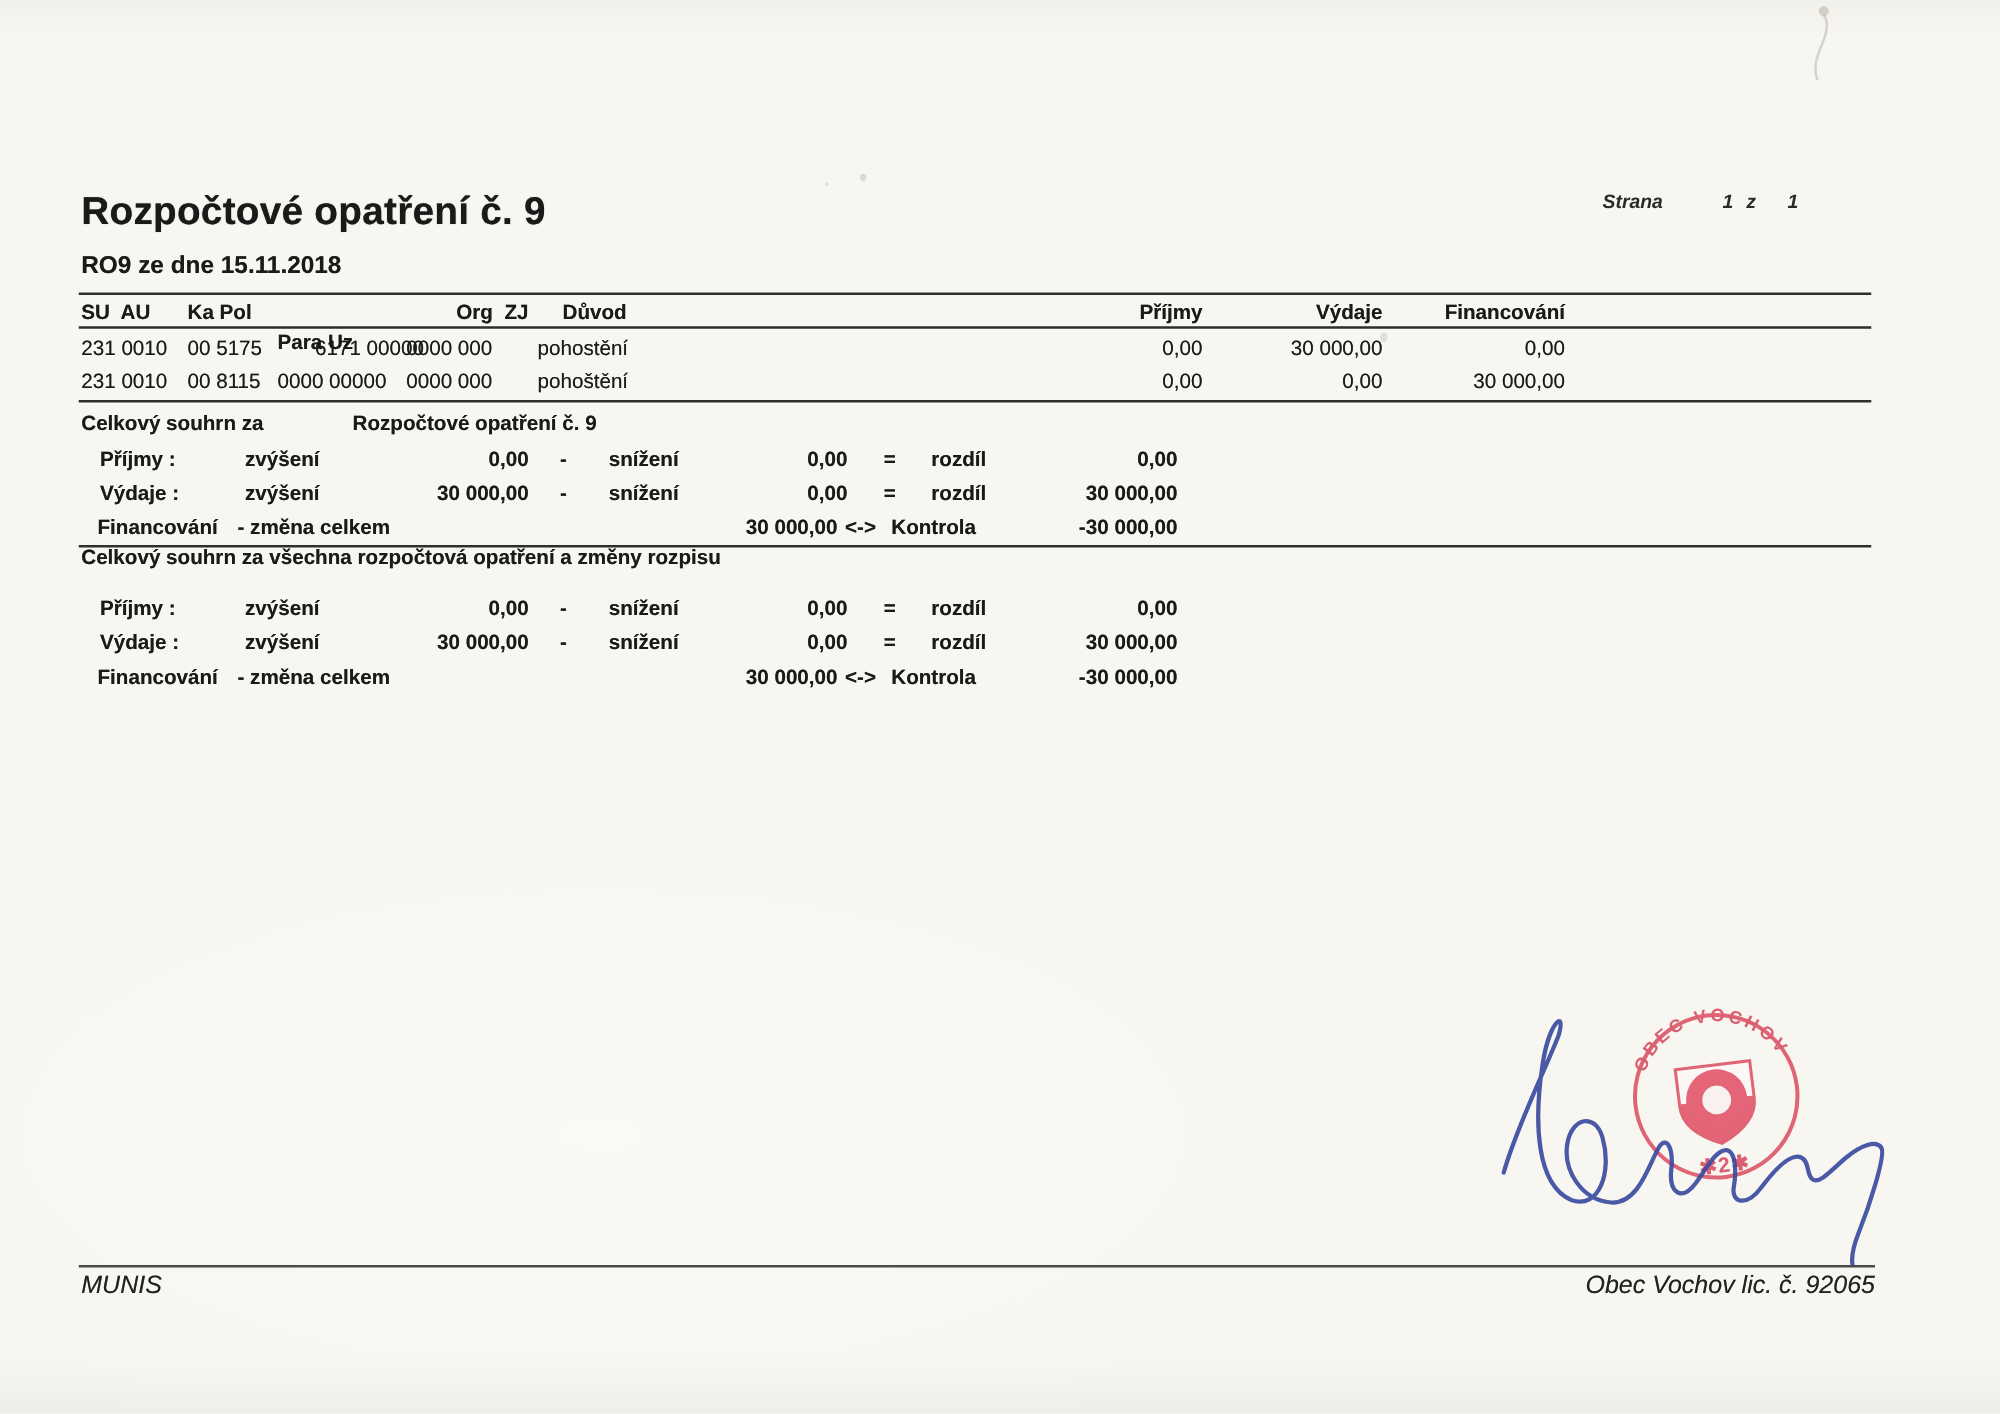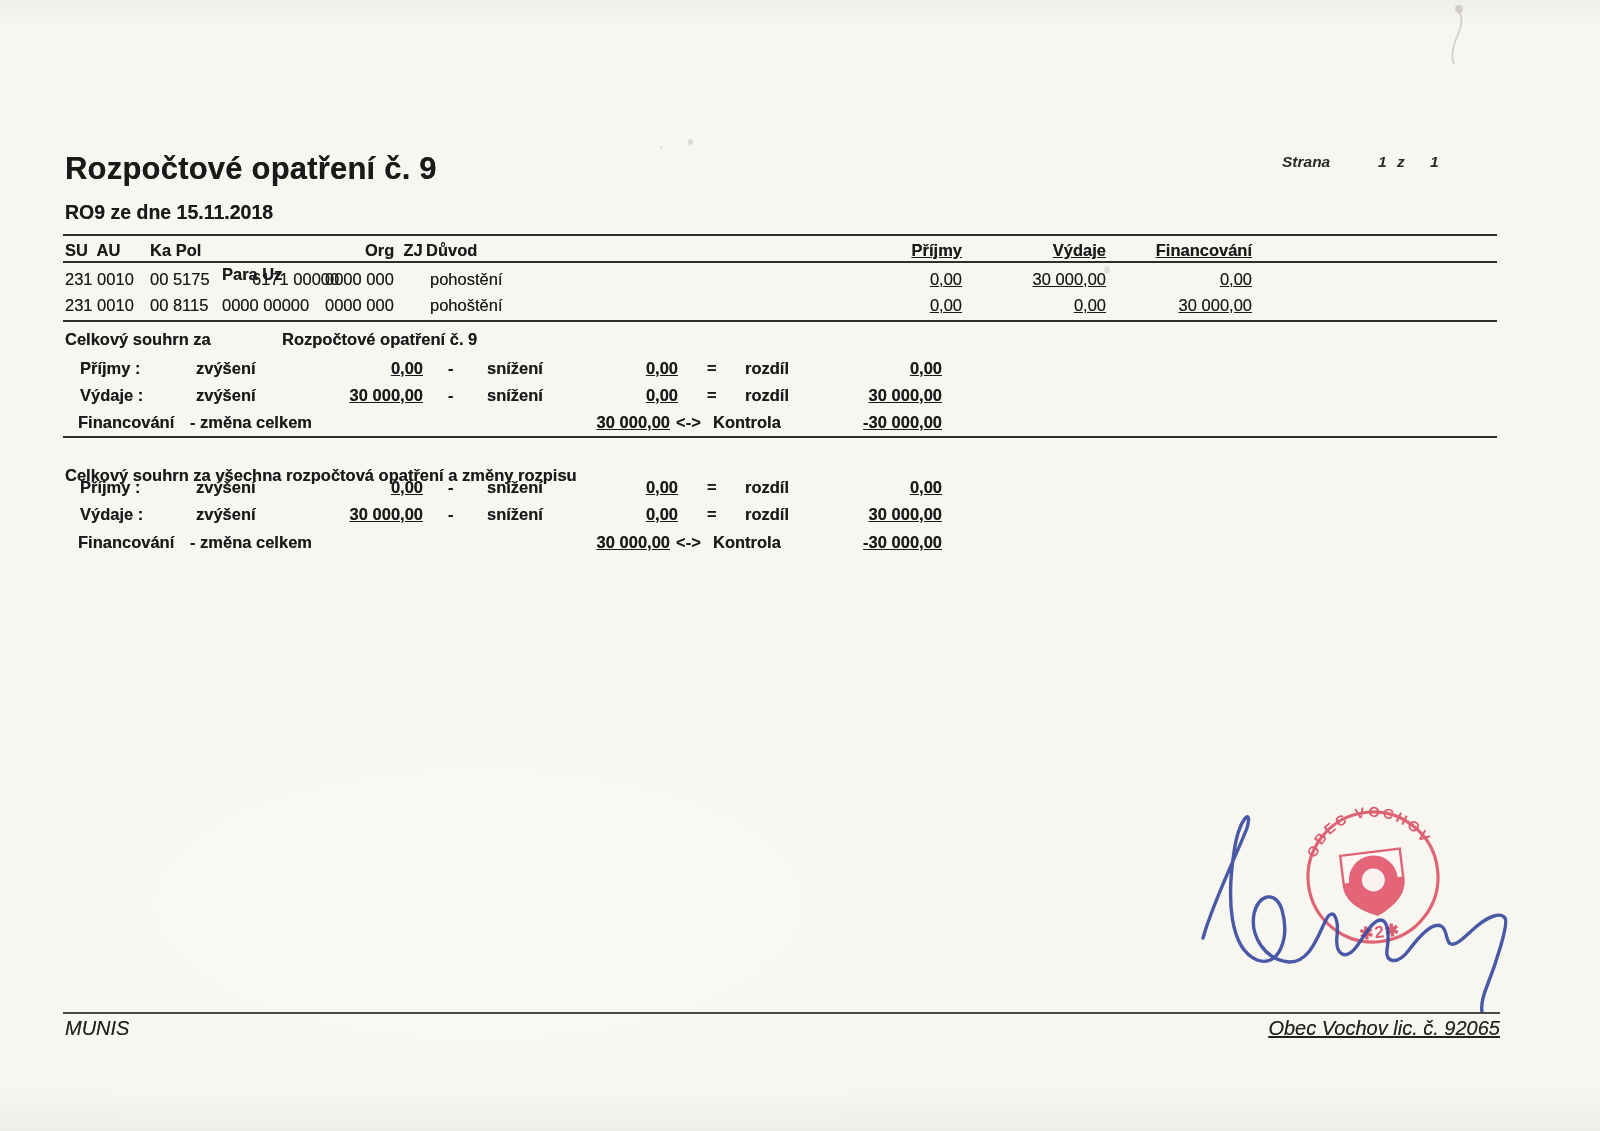--- a/index.html
+++ b/index.html
@@ -5,21 +5,21 @@
   html,body{margin:0;padding:0;}
   body{width:1600px;height:1131px;overflow:hidden;
        font-family:"Liberation Sans","DejaVu Sans",sans-serif;}
   .scan{position:relative;width:1600px;height:1131px;
         background:
           radial-gradient(1200px 500px at 30% 80%, rgba(255,255,255,.35), rgba(255,255,255,0) 60%),
           linear-gradient(180deg,#f0efe9 0,#f7f6f1 28px,#f7f6f1 96%,#eeede7 100%);
         color:#1a1a1a;}
   .abs{position:absolute;}
   .b{font-weight:bold;}
-  .r{text-align:right;text-decoration:underline;}
+  .r{text-align:right;}
   .txt{font-size:16.5px;line-height:20px;white-space:pre;
        text-shadow:0 0 .5px rgba(20,20,20,.6);}
   .title{font-size:31px;line-height:34px;font-weight:bold;letter-spacing:.2px;
          text-shadow:0 0 .6px rgba(0,0,0,.7);}
   .subtitle{font-size:19.5px;font-weight:bold;text-shadow:0 0 .5px rgba(0,0,0,.6);}
   .pg{font-size:15.5px;font-style:italic;font-weight:bold;color:#2a2a2a;}
   .rule{position:absolute;background:#2e2e2e;}
   .footer-txt{font-size:20px;font-style:italic;color:#222;text-shadow:0 0 .4px rgba(0,0,0,.5);}
   .speck{position:absolute;border-radius:50%;background:#9a978f;}
 </style>
@@ -38,21 +38,21 @@
 
   <div class="rule" style="left:63px;top:234px;width:1434px;height:2px;"></div>
   <div class="rule" style="left:63px;top:261px;width:1434px;height:2px;"></div>
   <div class="rule" style="left:63px;top:320px;width:1434px;height:2px;"></div>
   <div class="rule" style="left:63px;top:436px;width:1434px;height:2px;"></div>
 
   <div class="abs txt b" style="left:65px;top:240px;">SU  AU</div>
   <div class="abs txt b" style="left:150px;top:240px;">Ka Pol</div>
   <div class="abs txt b" style="left:222px;top:240px;margin-top:24px;">Para Uz</div>
   <div class="abs txt b" style="left:325px;top:240px;margin-left:40px;">Org  ZJ</div>
-  <div class="abs txt b" style="left:426px;top:240px;">Důvod</div>
+  <div class="abs txt b" style="left:450px;top:240px;">Důvod</div>
   <div class="abs txt b r" style="left:762px;top:240px;width:200px;">Příjmy</div>
   <div class="abs txt b r" style="left:906px;top:240px;width:200px;">Výdaje</div>
   <div class="abs txt b r" style="left:1052px;top:240px;width:200px;">Financování</div>
 
   <div>
     <div class="abs txt" style="left:65px;top:269px;">231 0010</div>
     <div class="abs txt" style="left:150px;top:269px;">00 5175</div>
     <div class="abs txt" style="left:208px;top:269px;margin-left:44px;">6171 00000</div>
     <div class="abs txt" style="left:325px;top:269px;">0000 000</div>
     <div class="abs txt" style="left:430px;top:269px;">pohostění</div>
@@ -104,21 +104,21 @@
       <div class="abs txt b" style="left:78px;top:412px;">Financování</div>
       <div class="abs txt b" style="left:190px;top:412px;">- změna celkem</div>
       <div class="abs txt b r" style="left:530px;top:412px;width:140px;">30 000,00</div>
       <div class="abs txt b" style="left:676px;top:412px;">&lt;-&gt;</div>
       <div class="abs txt b" style="left:713px;top:412px;">Kontrola</div>
       <div class="abs txt b r" style="left:800px;top:412px;width:142px;">-30 000,00</div>
     </div>
   </div>
 
   <div>
-    <div class="abs txt b" style="left:65px;top:465px;">Celkový souhrn za všechna rozpočtová opatření a změny rozpisu</div>
+    <div class="abs txt b" style="left:65px;top:436px;">Celkový souhrn za všechna rozpočtová opatření a změny rozpisu</div>
 
     <div>
       <div class="abs txt b" style="left:80px;top:477px;">Příjmy :</div>
       <div class="abs txt b" style="left:196px;top:477px;">zvýšení</div>
       <div class="abs txt b r" style="left:273px;top:477px;width:150px;">0,00</div>
       <div class="abs txt b" style="left:448px;top:477px;">-</div>
       <div class="abs txt b" style="left:487px;top:477px;">snížení</div>
       <div class="abs txt b r" style="left:538px;top:477px;width:140px;">0,00</div>
       <div class="abs txt b" style="left:707px;top:477px;">=</div>
       <div class="abs txt b" style="left:745px;top:477px;">rozdíl</div>

